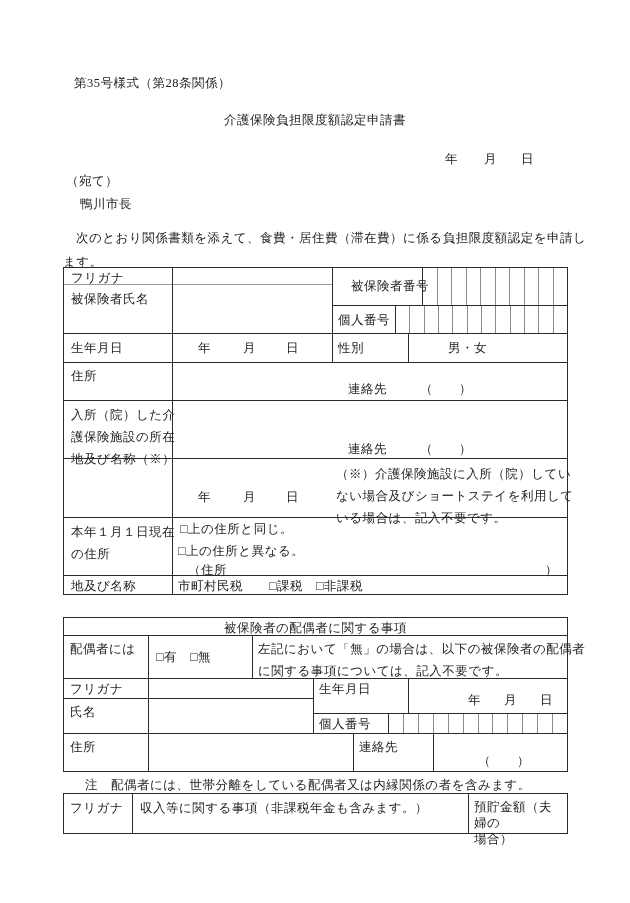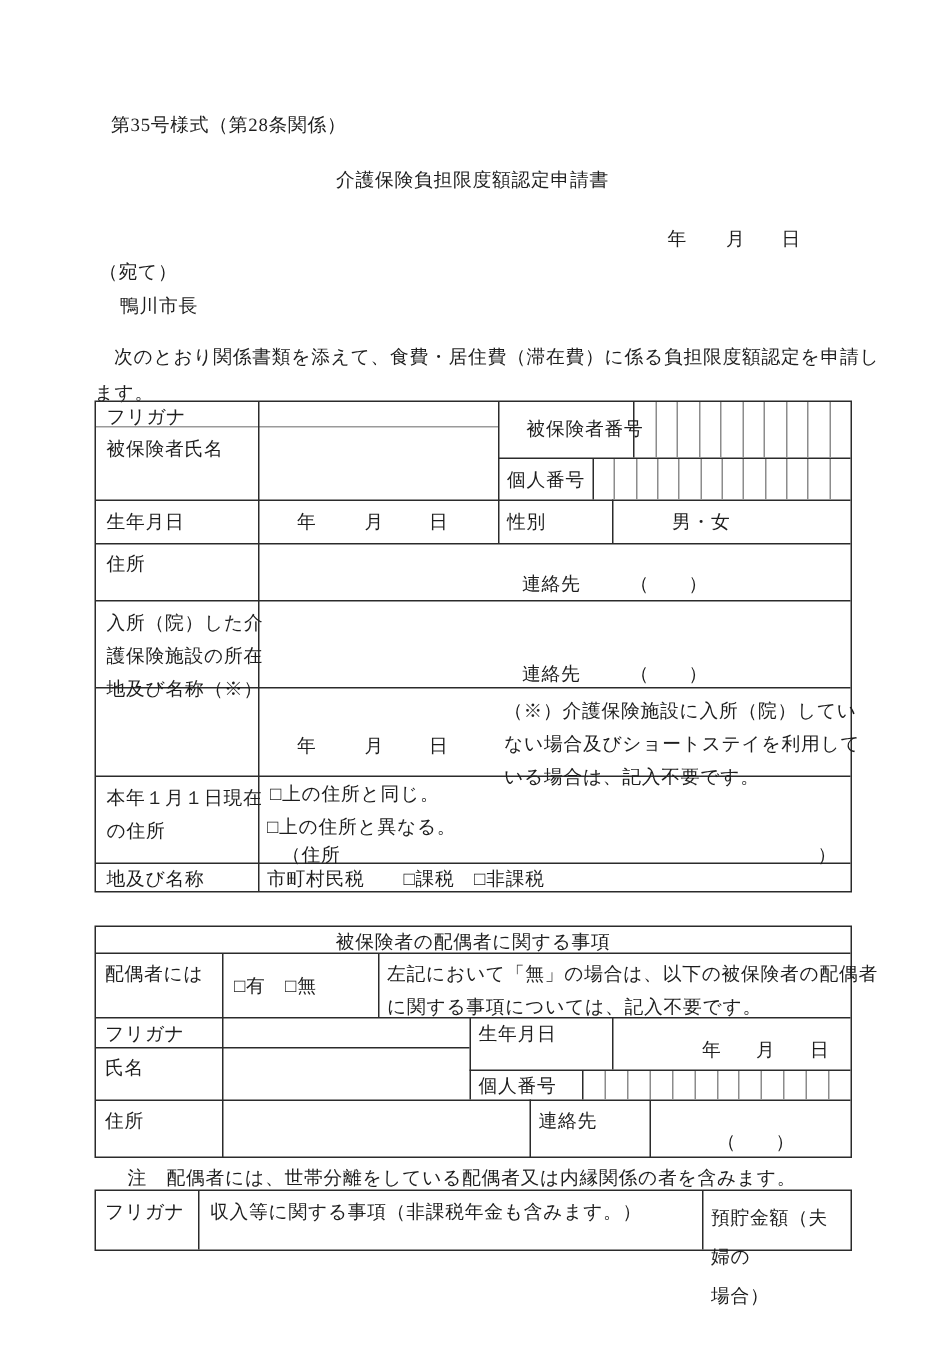--- a/index.html
+++ b/index.html
@@ -158,16 +158,16 @@
   <span class="t" style="left:359px;top:739px">連絡先</span>
   <span class="t" style="left:478px;top:753px">（　　）</span>
 
   <span class="t" style="left:85px;top:777px">注　配偶者には、世帯分離をしている配偶者又は内縁関係の者を含みます。</span>
 
   <div class="box" style="left:63px;top:793px;width:505px;height:41px"></div>
   <i class="vl" style="left:132px;top:794px;height:39px"></i>
   <i class="vl" style="left:468px;top:794px;height:39px"></i>
   <span class="t" style="left:70px;top:800px">フリガナ</span>
   <span class="t" style="left:140px;top:800px">収入等に関する事項（非課税年金も含みます。）</span>
-  <span class="t ml" style="left:474px;top:799px;width:90px;line-height:26px">預貯金額（夫婦の
+  <span class="t ml" style="left:474px;top:799px;width:90px;line-height:16px">預貯金額（夫婦の
 場合）</span>
 
 </div>
 
 </body></html>

